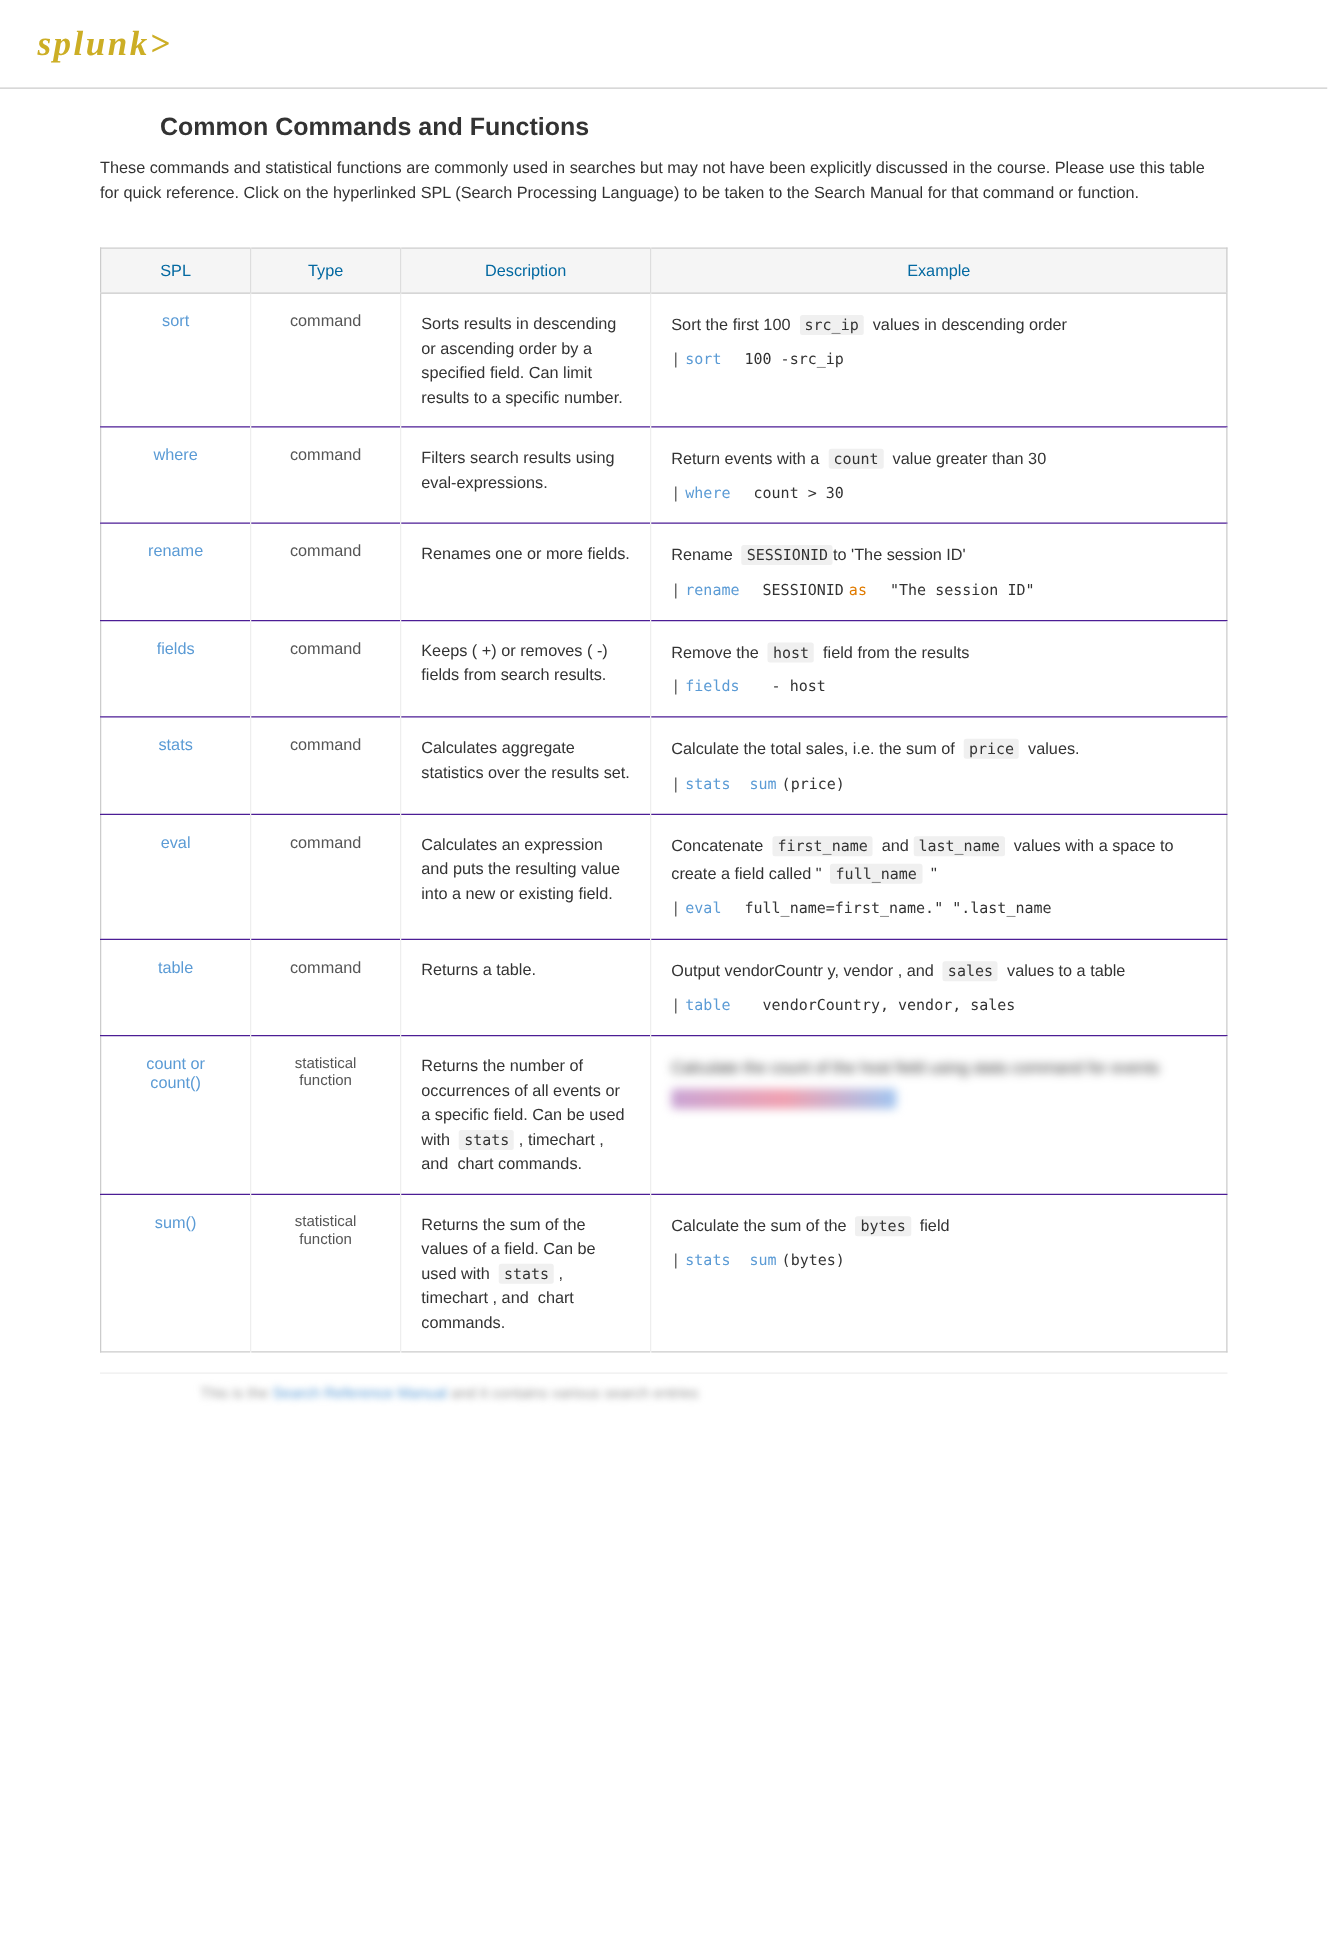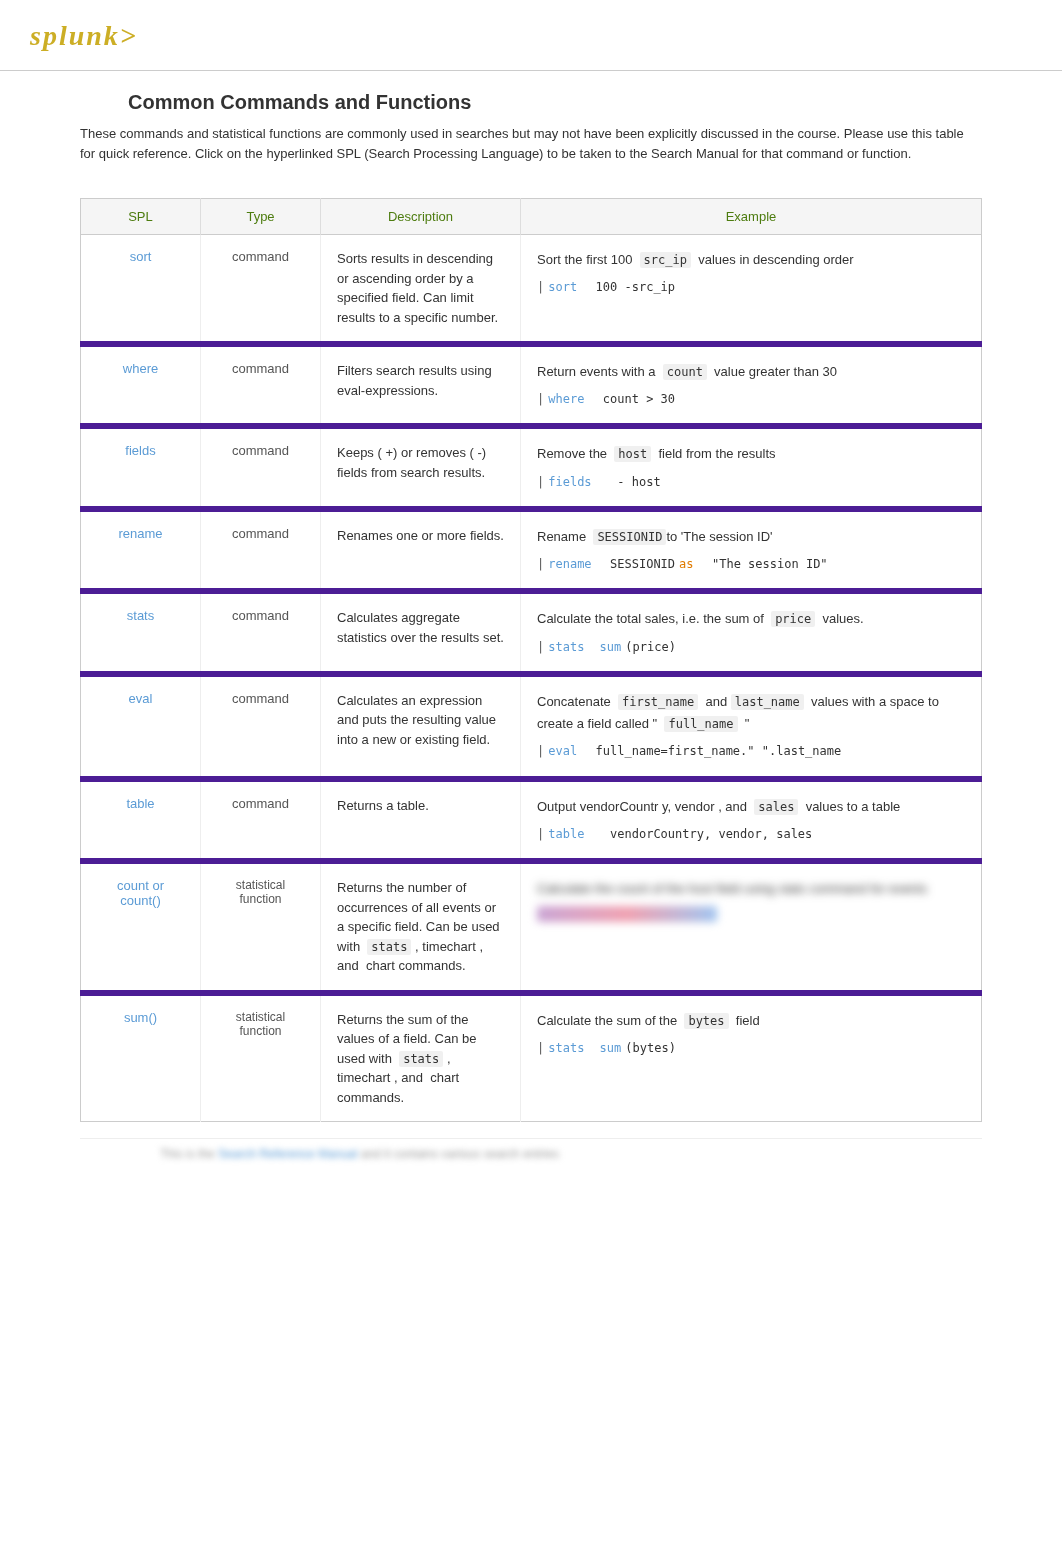--- a/index.html
+++ b/index.html
@@ -60,31 +60,31 @@
 
     thead tr {
       background: #f5f5f5;
       border-bottom: 1px solid #ccc;
     }
 
     thead th {
       padding: 10px 6px;
       font-weight: normal;
       font-size: 13px;
-      color: #4d7c0f;
+      color: #0369a1;
       text-align: center;
       border-right: 1px solid #ddd;
     }
 
     thead th:last-child {
       border-right: none;
     }
 
     tbody tr {
-      border-bottom: 6px solid #4c1d95;
+      border-bottom: 1px solid #4c1d95;
     }
 
     tbody tr:last-child {
       border-bottom: none;
     }
 
     tbody td {
       padding: 14px 16px;
       vertical-align: top;
       font-size: 13px;
@@ -226,46 +226,46 @@
           <div class="code-block">
             <span class="pipe">|</span>
             <span class="cmd">where</span>
             &nbsp; count &gt; 30
           </div>
         </td>
       </tr>
 
       <tr>
         <td class="spl-col">
+          <a class="spl-link">rename</a>
+        </td>
+        <td class="type-col">command</td>
+        <td class="desc-col">Renames one or more fields.</td>
+        <td class="example-col">
+          <div class="example-text">Rename &nbsp;<span class="code-inline">SESSIONID</span>to 'The session ID'</div>
+          <div class="code-block">
+            <span class="pipe">|</span>
+            <span class="cmd">rename</span>
+            &nbsp; SESSIONID <span class="kw-orange">as</span> &nbsp; "The session ID"
+          </div>
+        </td>
+      </tr>
+
+      <tr>
+        <td class="spl-col">
           <a class="spl-link">fields</a>
         </td>
         <td class="type-col">command</td>
         <td class="desc-col">Keeps ( +) or removes (  -) fields from search results.</td>
         <td class="example-col">
           <div class="example-text">Remove the &nbsp;<span class="code-inline">host</span>&nbsp; field from the results</div>
           <div class="code-block">
             <span class="pipe">|</span>
             <span class="cmd">fields</span>
             &nbsp;&nbsp; - host
-          </div>
-        </td>
-      </tr>
-
-      <tr>
-        <td class="spl-col">
-          <a class="spl-link">rename</a>
-        </td>
-        <td class="type-col">command</td>
-        <td class="desc-col">Renames one or more fields.</td>
-        <td class="example-col">
-          <div class="example-text">Rename &nbsp;<span class="code-inline">SESSIONID</span>to 'The session ID'</div>
-          <div class="code-block">
-            <span class="pipe">|</span>
-            <span class="cmd">rename</span>
-            &nbsp; SESSIONID <span class="kw-orange">as</span> &nbsp; "The session ID"
           </div>
         </td>
       </tr>
 
       <tr>
         <td class="spl-col">
           <a class="spl-link">stats</a>
         </td>
         <td class="type-col">command</td>
         <td class="desc-col">Calculates aggregate statistics over the results set.</td>

